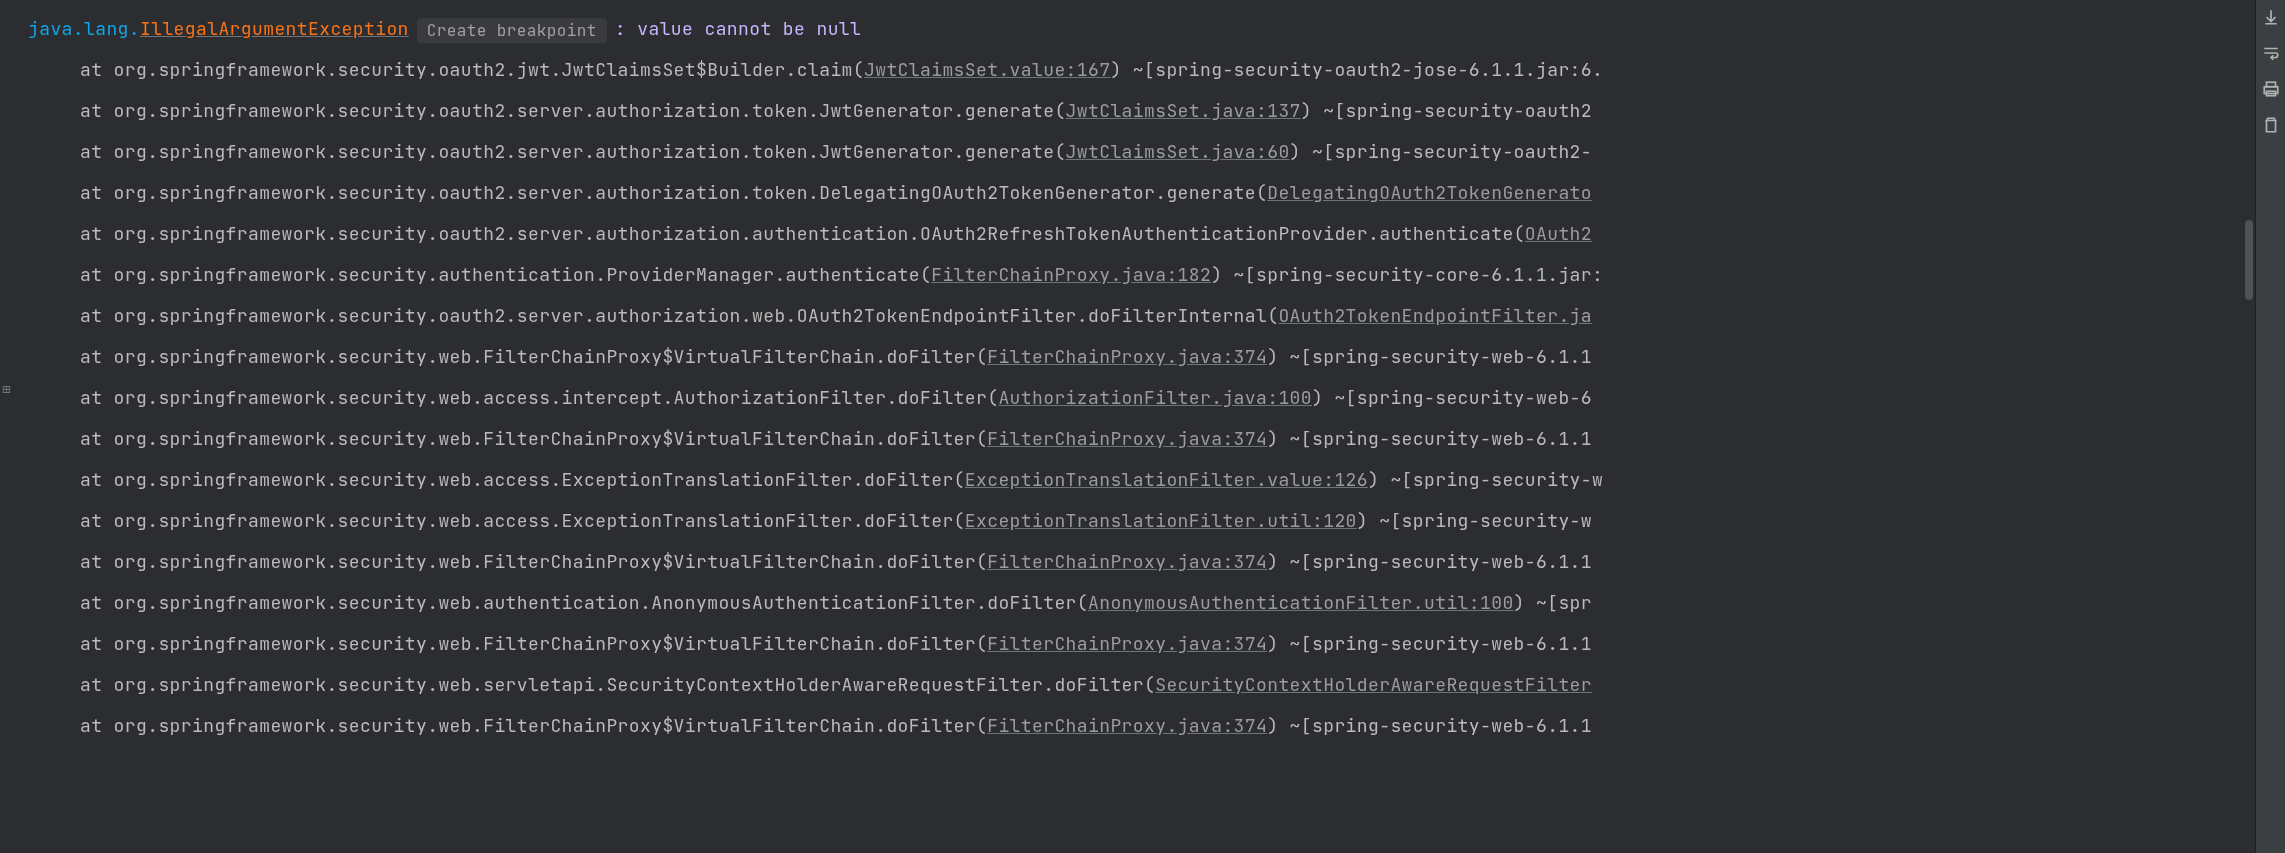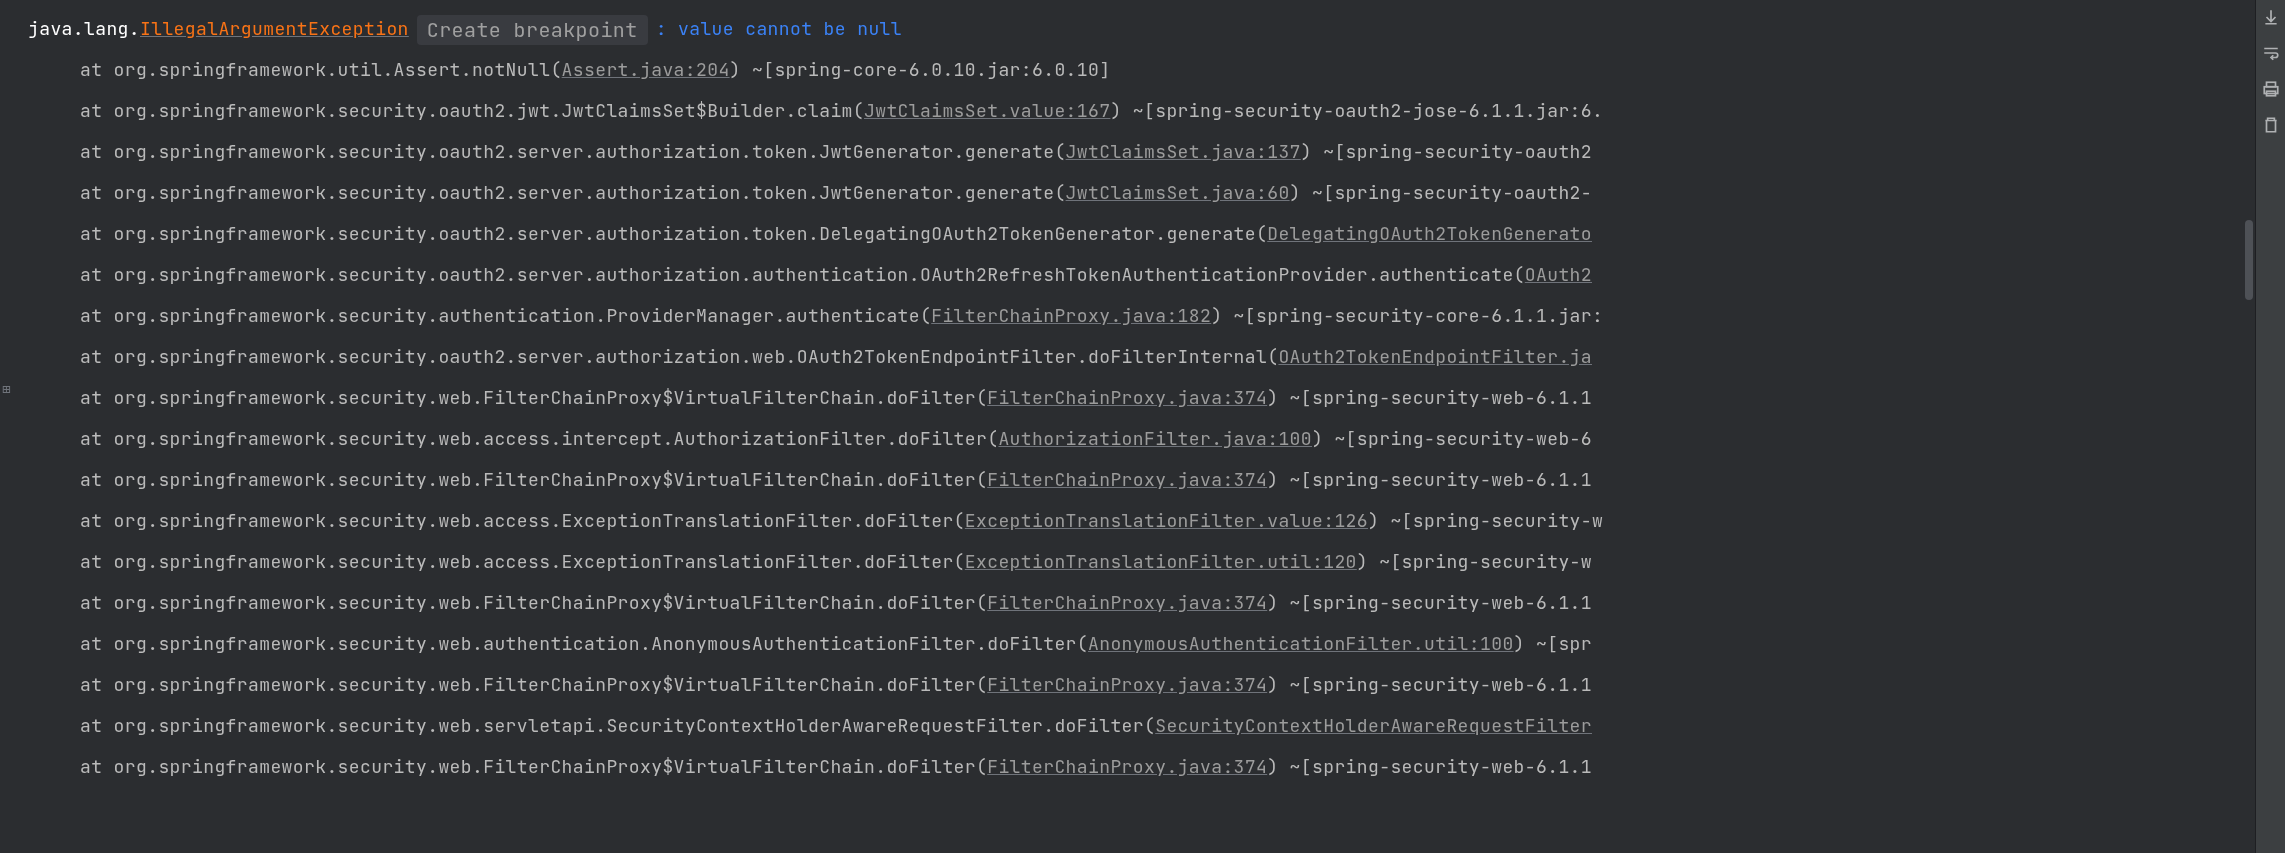--- a/index.html
+++ b/index.html
@@ -62,40 +62,40 @@
       width: 18px;
       height: 18px;
     }
     .line {
       line-height: 41px;
       height: 41px;
       letter-spacing: 0.4px;
       padding-left: 8px;
     }
     .exception-prefix {
-      color: #ffffff;
+      color: #0ea5e9;
     }
     .exception-class {
       color: #f97316;
       text-decoration: underline;
       text-decoration-color: #6f737a;
       cursor: pointer;
     }
     .inlay-hint {
       background-color: #393b40;
       color: #a0a0a0;
       border-radius: 4px;
       padding: 2px 10px;
-      font-size: 20px;
+      font-size: 16px;
       margin: 0 8px;
       cursor: pointer;
       vertical-align: middle;
     }
     .msg-text {
-      color: #3b82f6;
+      color: #c4b5fd;
       margin-top: 16px;
     }
     .indent {
       padding-left: 60px;
     }
     .at-text {
       color: #bababa;
     }
     .file-link {
       color: #9c9c9c;
@@ -129,21 +129,20 @@
 
 <div class="left-gutter">
   <span class="expand-marker">⊞</span>
 </div>
 
 <div class="console-area">
   <div class="line">
     <span class="exception-prefix">java.lang.</span><span class="exception-class">IllegalArgumentException</span><span class="inlay-hint">Create breakpoint</span><span class="msg-text">: value cannot be null</span>
   </div>
   <div id="stack-container">
-      <div class="line indent"><span class="at-text">at org.springframework.util.Assert.notNull(</span><span class="file-link">Assert.java:204</span><span class="jar-info">) ~[spring-core-6.0.10.jar:6.0.10]</span></div>
       <div class="line indent"><span class="at-text">at org.springframework.security.oauth2.jwt.JwtClaimsSet$Builder.claim(</span><span class="file-link">JwtClaimsSet.value:167</span><span class="jar-info">) ~[spring-security-oauth2-jose-6.1.1.jar:6.</span></div>
       <div class="line indent"><span class="at-text">at org.springframework.security.oauth2.server.authorization.token.JwtGenerator.generate(</span><span class="file-link">JwtClaimsSet.java:137</span><span class="jar-info">) ~[spring-security-oauth2</span></div>
       <div class="line indent"><span class="at-text">at org.springframework.security.oauth2.server.authorization.token.JwtGenerator.generate(</span><span class="file-link">JwtClaimsSet.java:60</span><span class="jar-info">) ~[spring-security-oauth2-</span></div>
       <div class="line indent"><span class="at-text">at org.springframework.security.oauth2.server.authorization.token.DelegatingOAuth2TokenGenerator.generate(</span><span class="file-link">DelegatingOAuth2TokenGenerato</span><span class="jar-info"></span></div>
       <div class="line indent"><span class="at-text">at org.springframework.security.oauth2.server.authorization.authentication.OAuth2RefreshTokenAuthenticationProvider.authenticate(</span><span class="file-link">OAuth2</span><span class="jar-info"></span></div>
       <div class="line indent"><span class="at-text">at org.springframework.security.authentication.ProviderManager.authenticate(</span><span class="file-link">FilterChainProxy.java:182</span><span class="jar-info">) ~[spring-security-core-6.1.1.jar:</span></div>
       <div class="line indent"><span class="at-text">at org.springframework.security.oauth2.server.authorization.web.OAuth2TokenEndpointFilter.doFilterInternal(</span><span class="file-link">OAuth2TokenEndpointFilter.ja</span><span class="jar-info"></span></div>
       <div class="line indent"><span class="at-text">at org.springframework.security.web.FilterChainProxy$VirtualFilterChain.doFilter(</span><span class="file-link">FilterChainProxy.java:374</span><span class="jar-info">) ~[spring-security-web-6.1.1</span></div>
       <div class="line indent"><span class="at-text">at org.springframework.security.web.access.intercept.AuthorizationFilter.doFilter(</span><span class="file-link">AuthorizationFilter.java:100</span><span class="jar-info">) ~[spring-security-web-6</span></div>
       <div class="line indent"><span class="at-text">at org.springframework.security.web.FilterChainProxy$VirtualFilterChain.doFilter(</span><span class="file-link">FilterChainProxy.java:374</span><span class="jar-info">) ~[spring-security-web-6.1.1</span></div>

